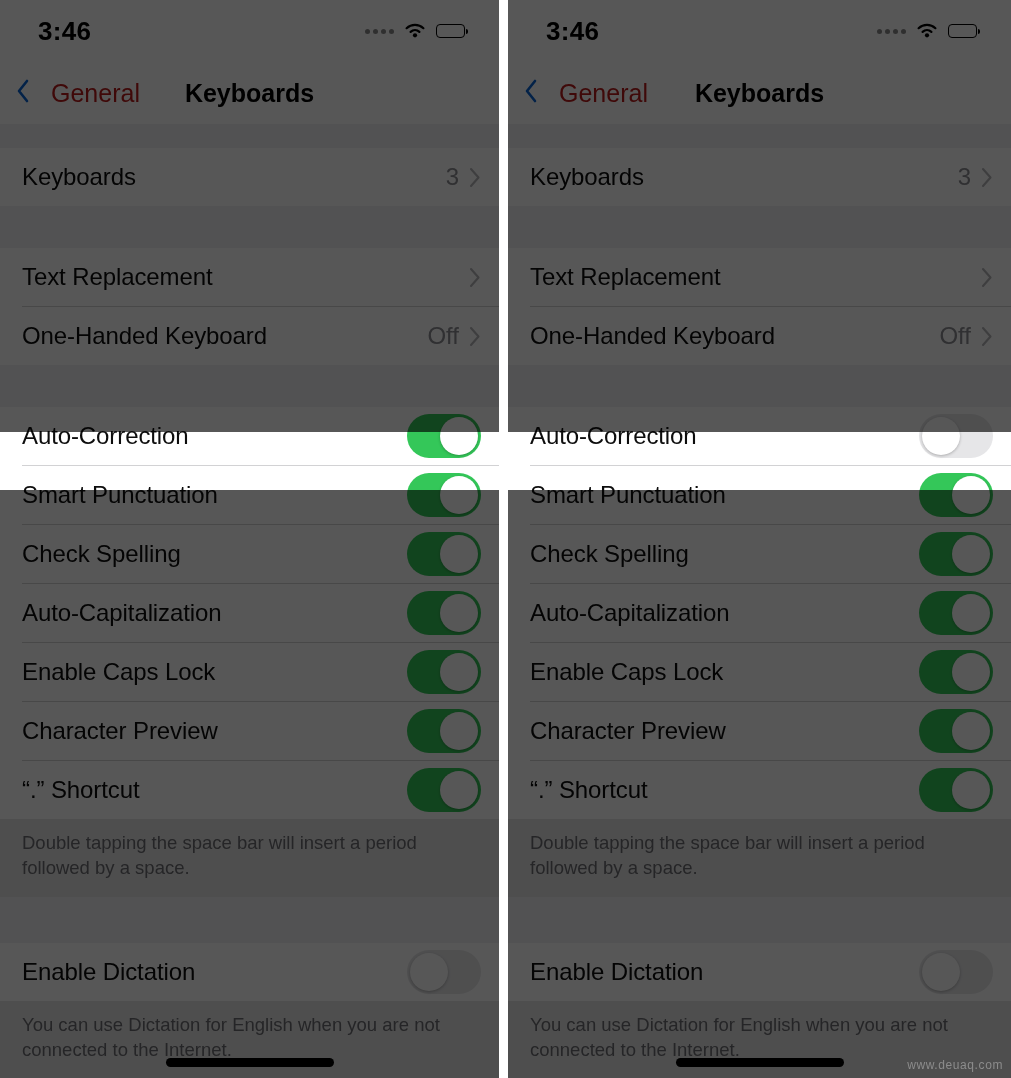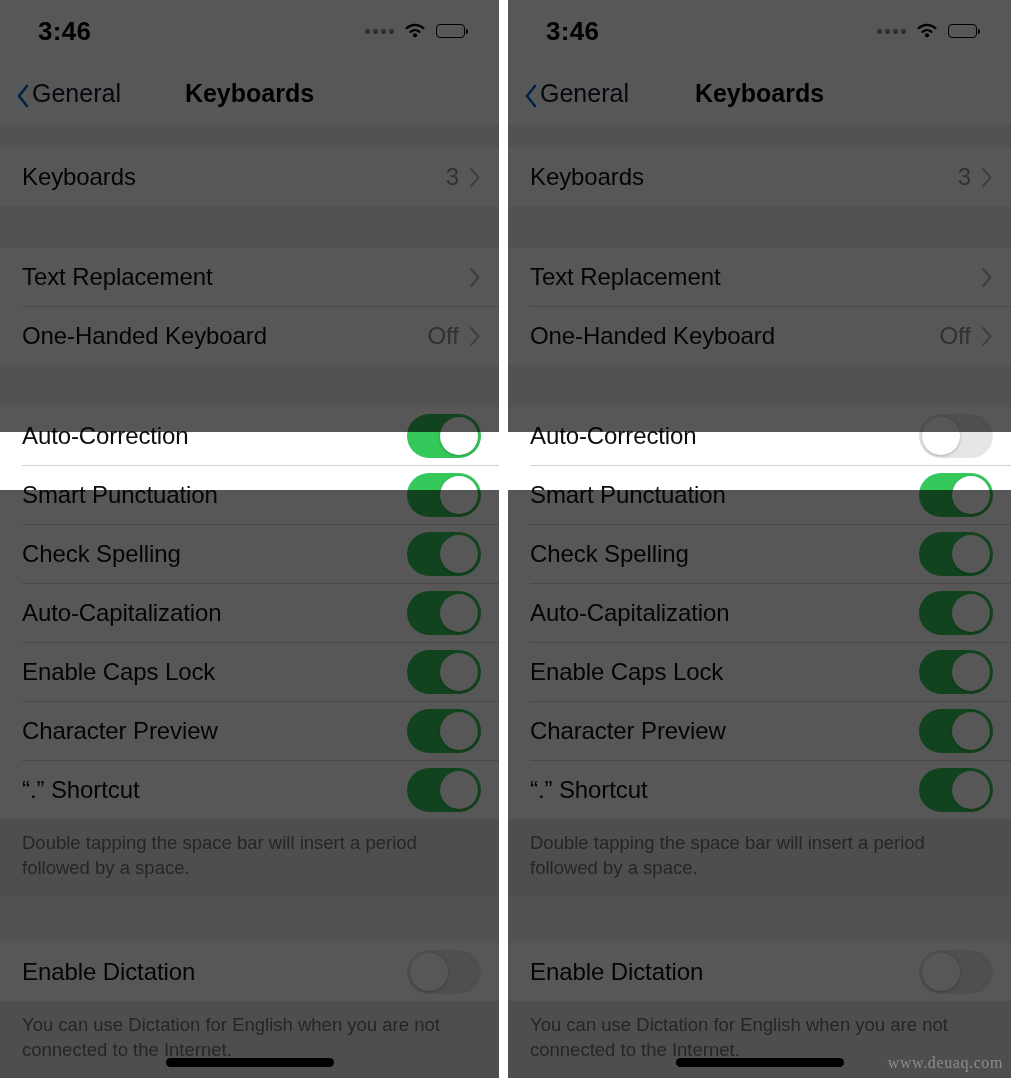--- a/index.html
+++ b/index.html
@@ -91,23 +91,23 @@
   .navbar {
     position: relative;
     height: 62px;
     background: #ffffff;
     display: flex;
     align-items: center;
     padding: 0 16px;
   }
   .nav-back {
     display: flex;
-    align-items: flex-end;
-    gap: 2px;
-    color: #0f172a;
+    align-items: flex-start;
+    gap: 21px;
+    color: #b91c1c;
     font-size: 25px;
     cursor: pointer;
   }
   .chev-back {
     width: 14px; height: 24px;
     display: block;
   }
   .nav-title {
     position: absolute;
     left: 0; right: 0;
@@ -209,25 +209,25 @@
     border-radius: 5px;
     background: #000000;
     z-index: 8;
   }
 
   
   .watermark {
     position: absolute;
     right: 8px;
     bottom: 6px;
-    font-size: 16px;
+    font-size: 12px;
     color: #8c8c8c;
     letter-spacing: 0.6px;
     z-index: 20;
-    font-family: Liberation Serif, serif;
+    font-family: Liberation Sans, sans-serif;
   }
 
   .gutter {
     width: 9px;
     height: 1078px;
     background: #ffffff;
     flex: 0 0 auto;
   }
 </style>
 </head>

